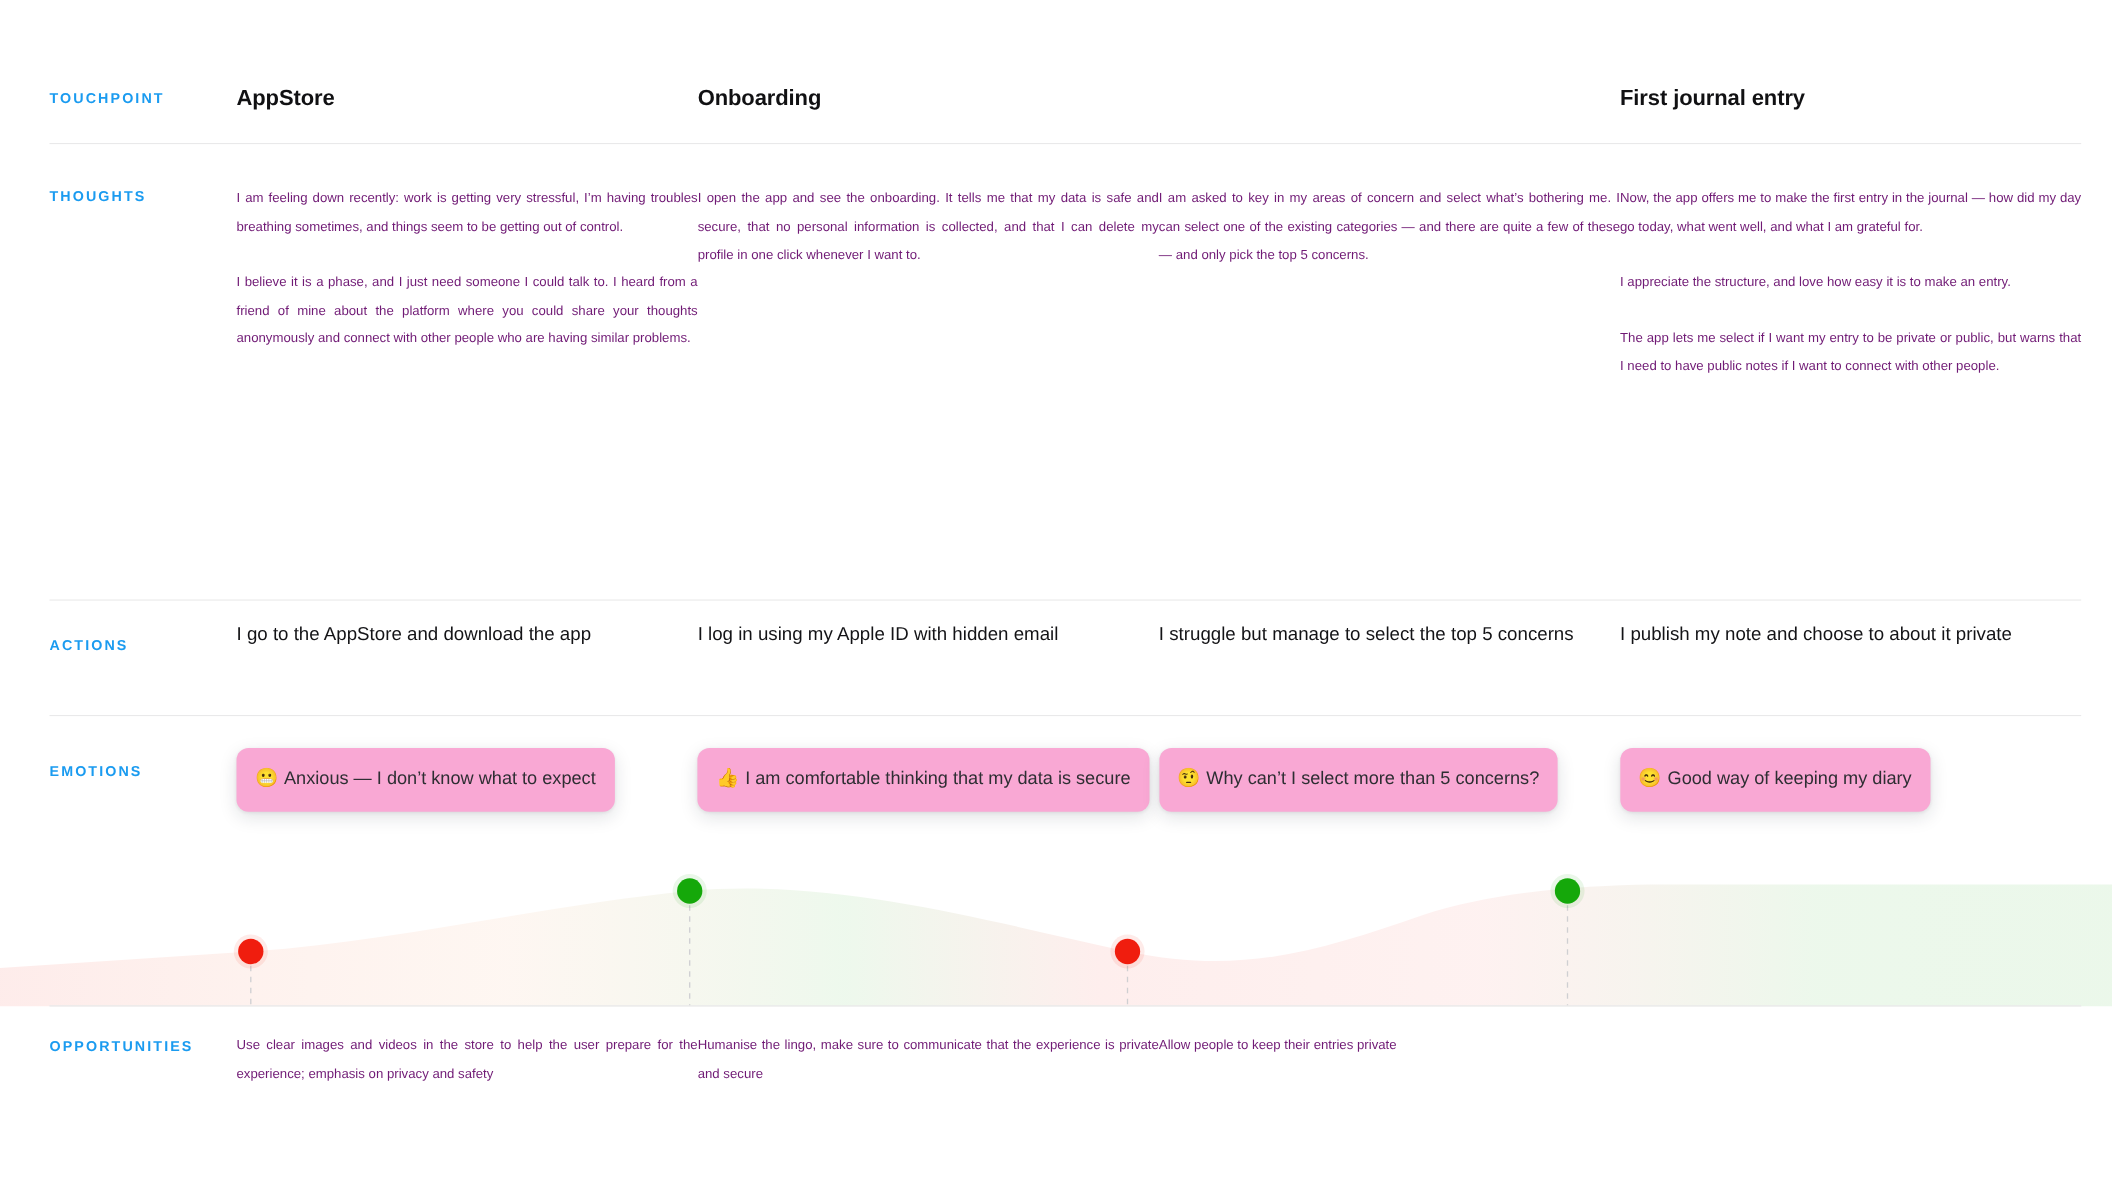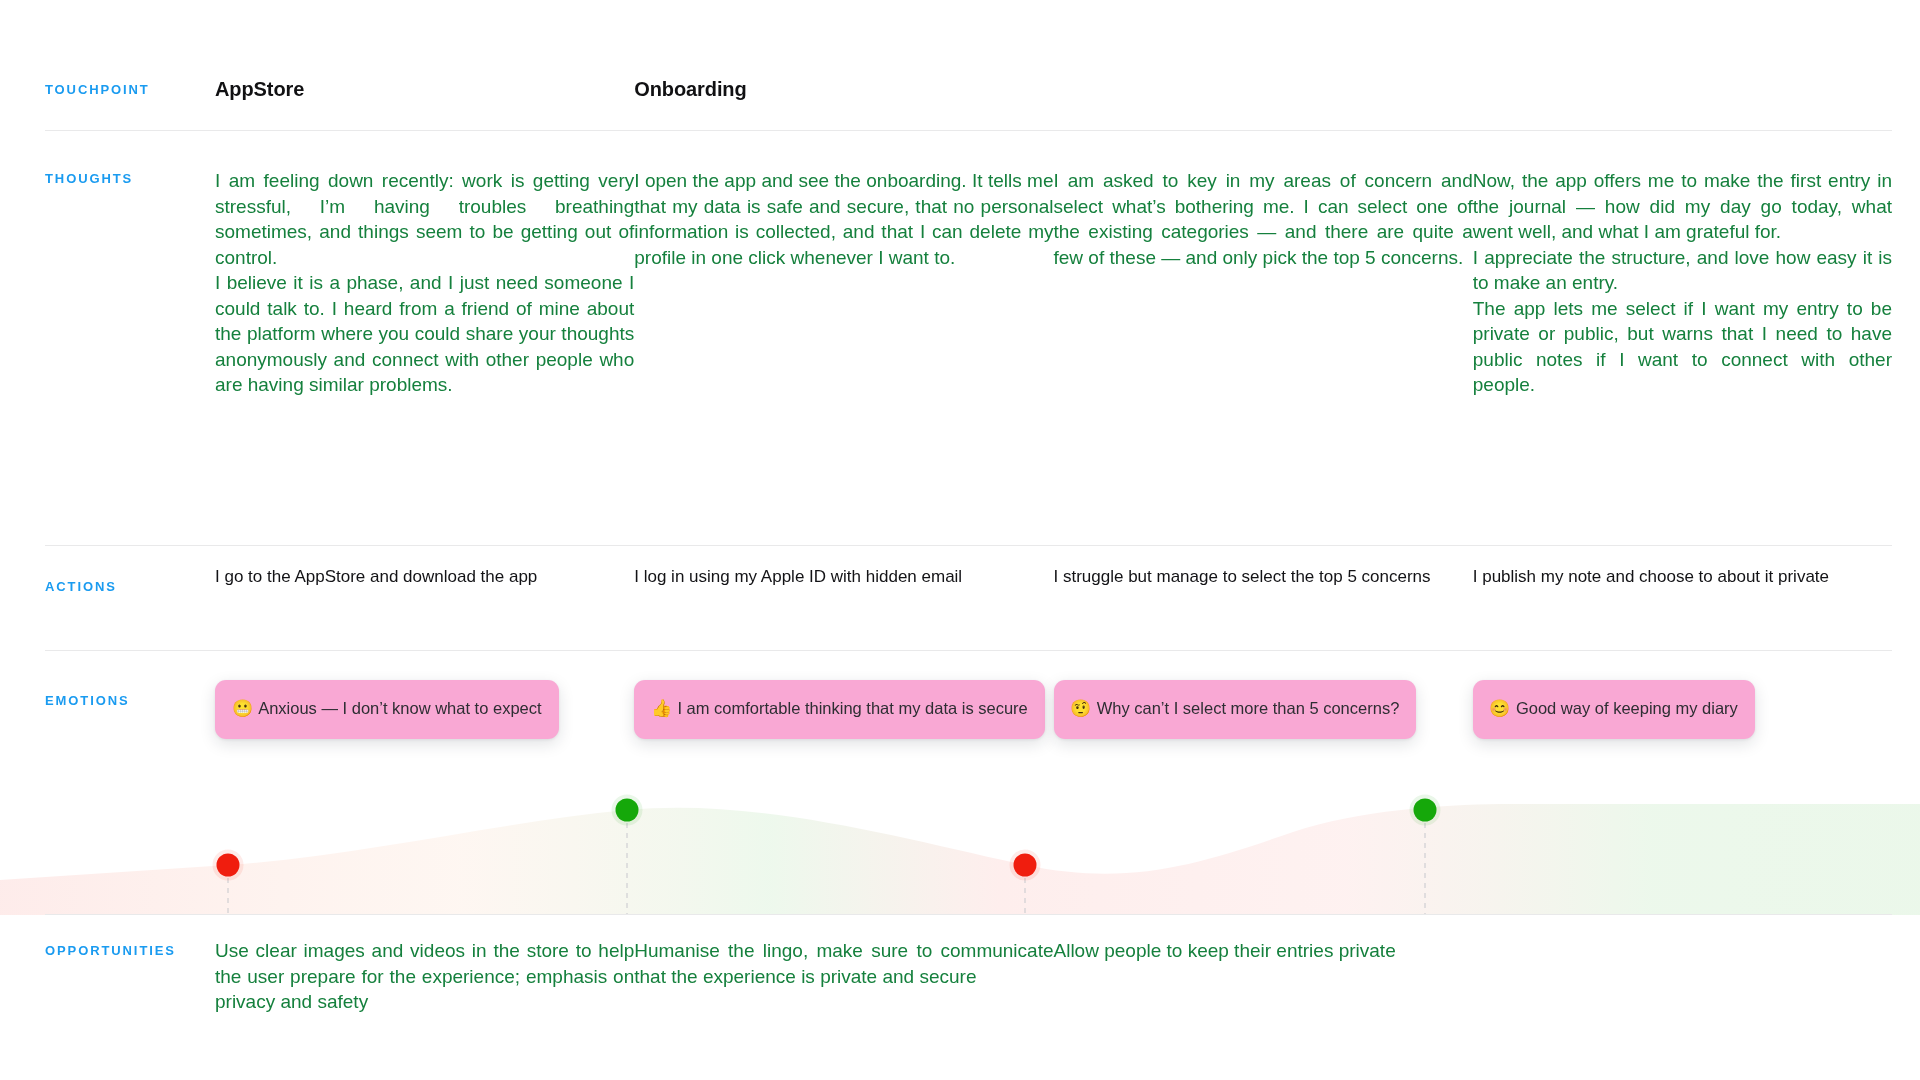--- a/index.html
+++ b/index.html
@@ -44,27 +44,27 @@
   
   .touchpoint-title {
     font-size: 20px;
     font-weight: 700;
     color: #111113;
     letter-spacing: -0.1px;
   }
 
   
   .body-text {
-    font-size: 19px;
+    font-size: 12px;
     line-height: 25.5px;
-    color: #15803d;
+    color: #701a75;
     text-align: justify;
     text-justify: inter-word;
   }
-  .body-text p + p { }
+  .body-text p + p { margin-top: 25px; }
 
   .action-text {
     font-size: 17px;
     line-height: 25.5px;
     color: #131316;
     text-align: justify;
     text-justify: inter-word;
   }
 
   
@@ -101,20 +101,21 @@
 </head>
 <body>
 
 <div class="map">
 
   <div class="row-label" style="top:82px;">TOUCHPOINT</div>
   <div class="cols" style="top:78px;">
     <div class="touchpoint-title">AppStore</div>
     <div class="touchpoint-title">Onboarding</div>
     <div class="touchpoint-title"></div>
+    <div class="touchpoint-title">First journal entry</div>
   </div>
   <div class="divider" style="top:130px;"></div>
 
   <div class="row-label" style="top:171px;">THOUGHTS</div>
   <div class="cols" style="top:168px; align-items:start;">
     <div class="body-text">
       <p>I am feeling down recently: work is getting very stressful, I’m having troubles breathing sometimes, and things seem to be getting out of control.</p>
       <p>I believe it is a phase, and I just need someone I could talk to. I heard from a friend of mine about the platform where you could share your thoughts anonymously and connect with other people who are having similar problems.</p>
     </div>
     <div class="body-text">

